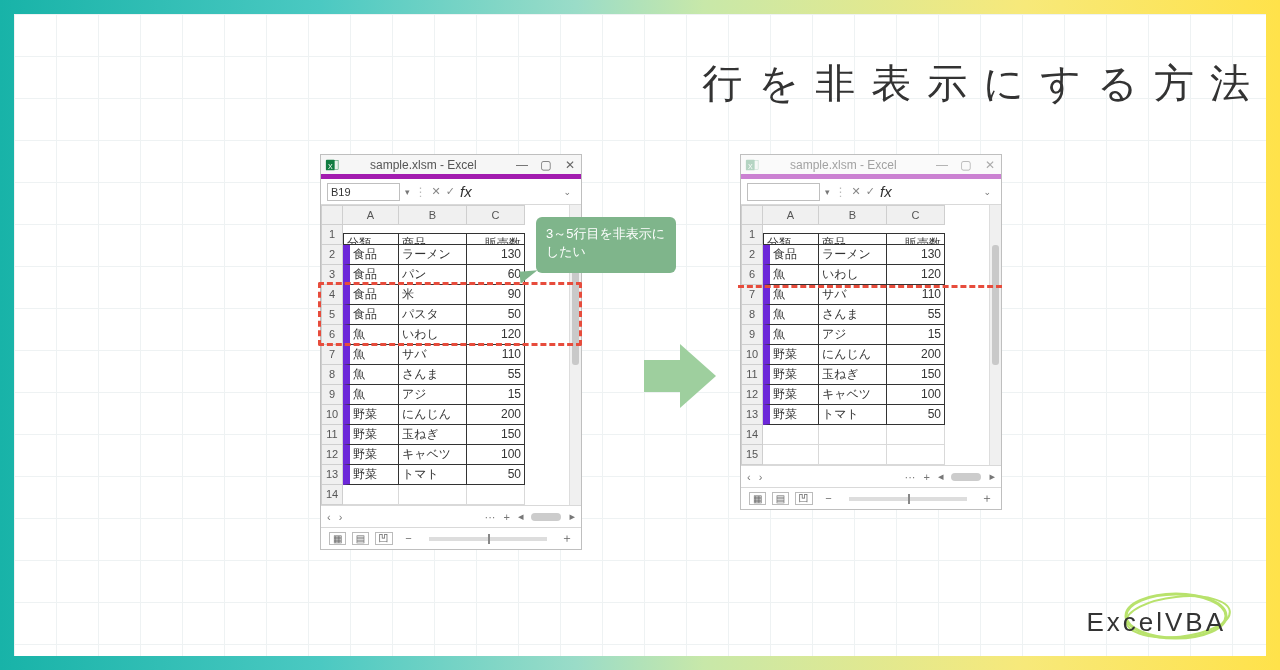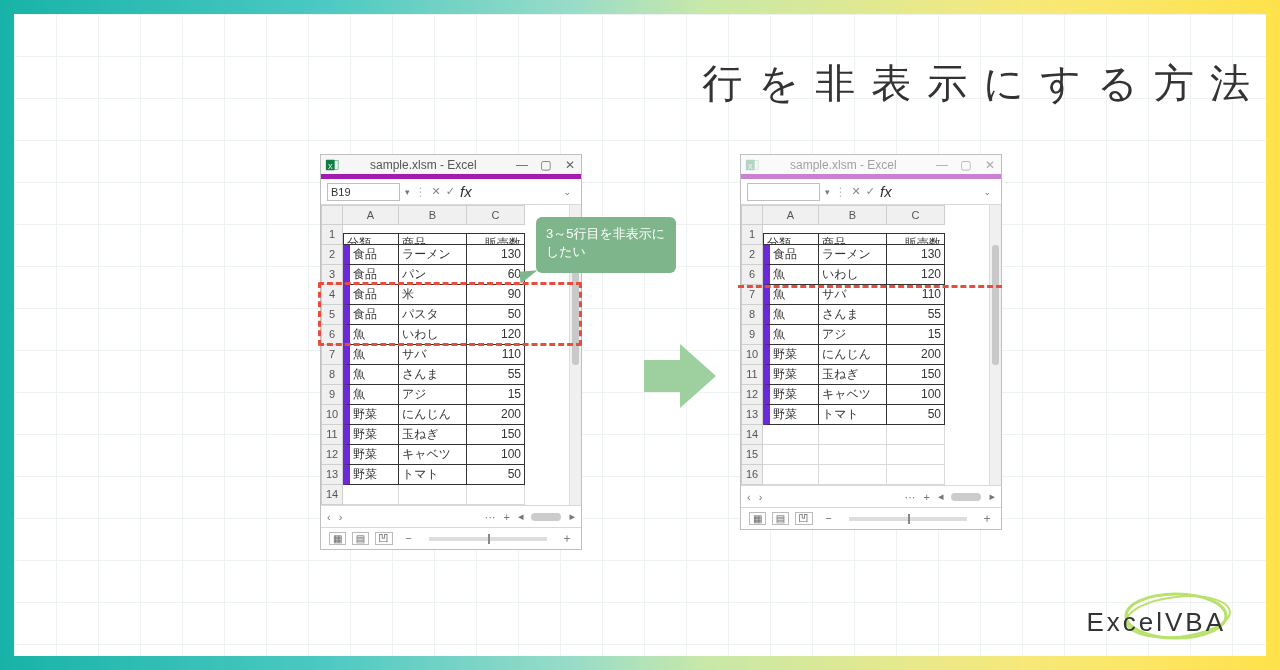--- a/index.html
+++ b/index.html
@@ -526,26 +526,20 @@
               <div class="cell-empty a"></div>
               <div class="cell-empty b"></div>
               <div class="cell-empty c"></div>
             </div>
             <div class="row empty-row">
               <div class="rowh">15</div>
               <div class="cell-empty a"></div>
               <div class="cell-empty b"></div>
               <div class="cell-empty c"></div>
             </div>
-            <div class="row empty-row">
-              <div class="rowh">16</div>
-              <div class="cell-empty a"></div>
-              <div class="cell-empty b"></div>
-              <div class="cell-empty c"></div>
-            </div>
           </div>
         <div class="vscroll"></div>
       </div>
       <div class="tabbar">
         <span>‹</span>
         <span>›</span>
         <span style="flex:1"></span>
         <span>···</span>
         <span>+</span>
         <span>◂</span>

